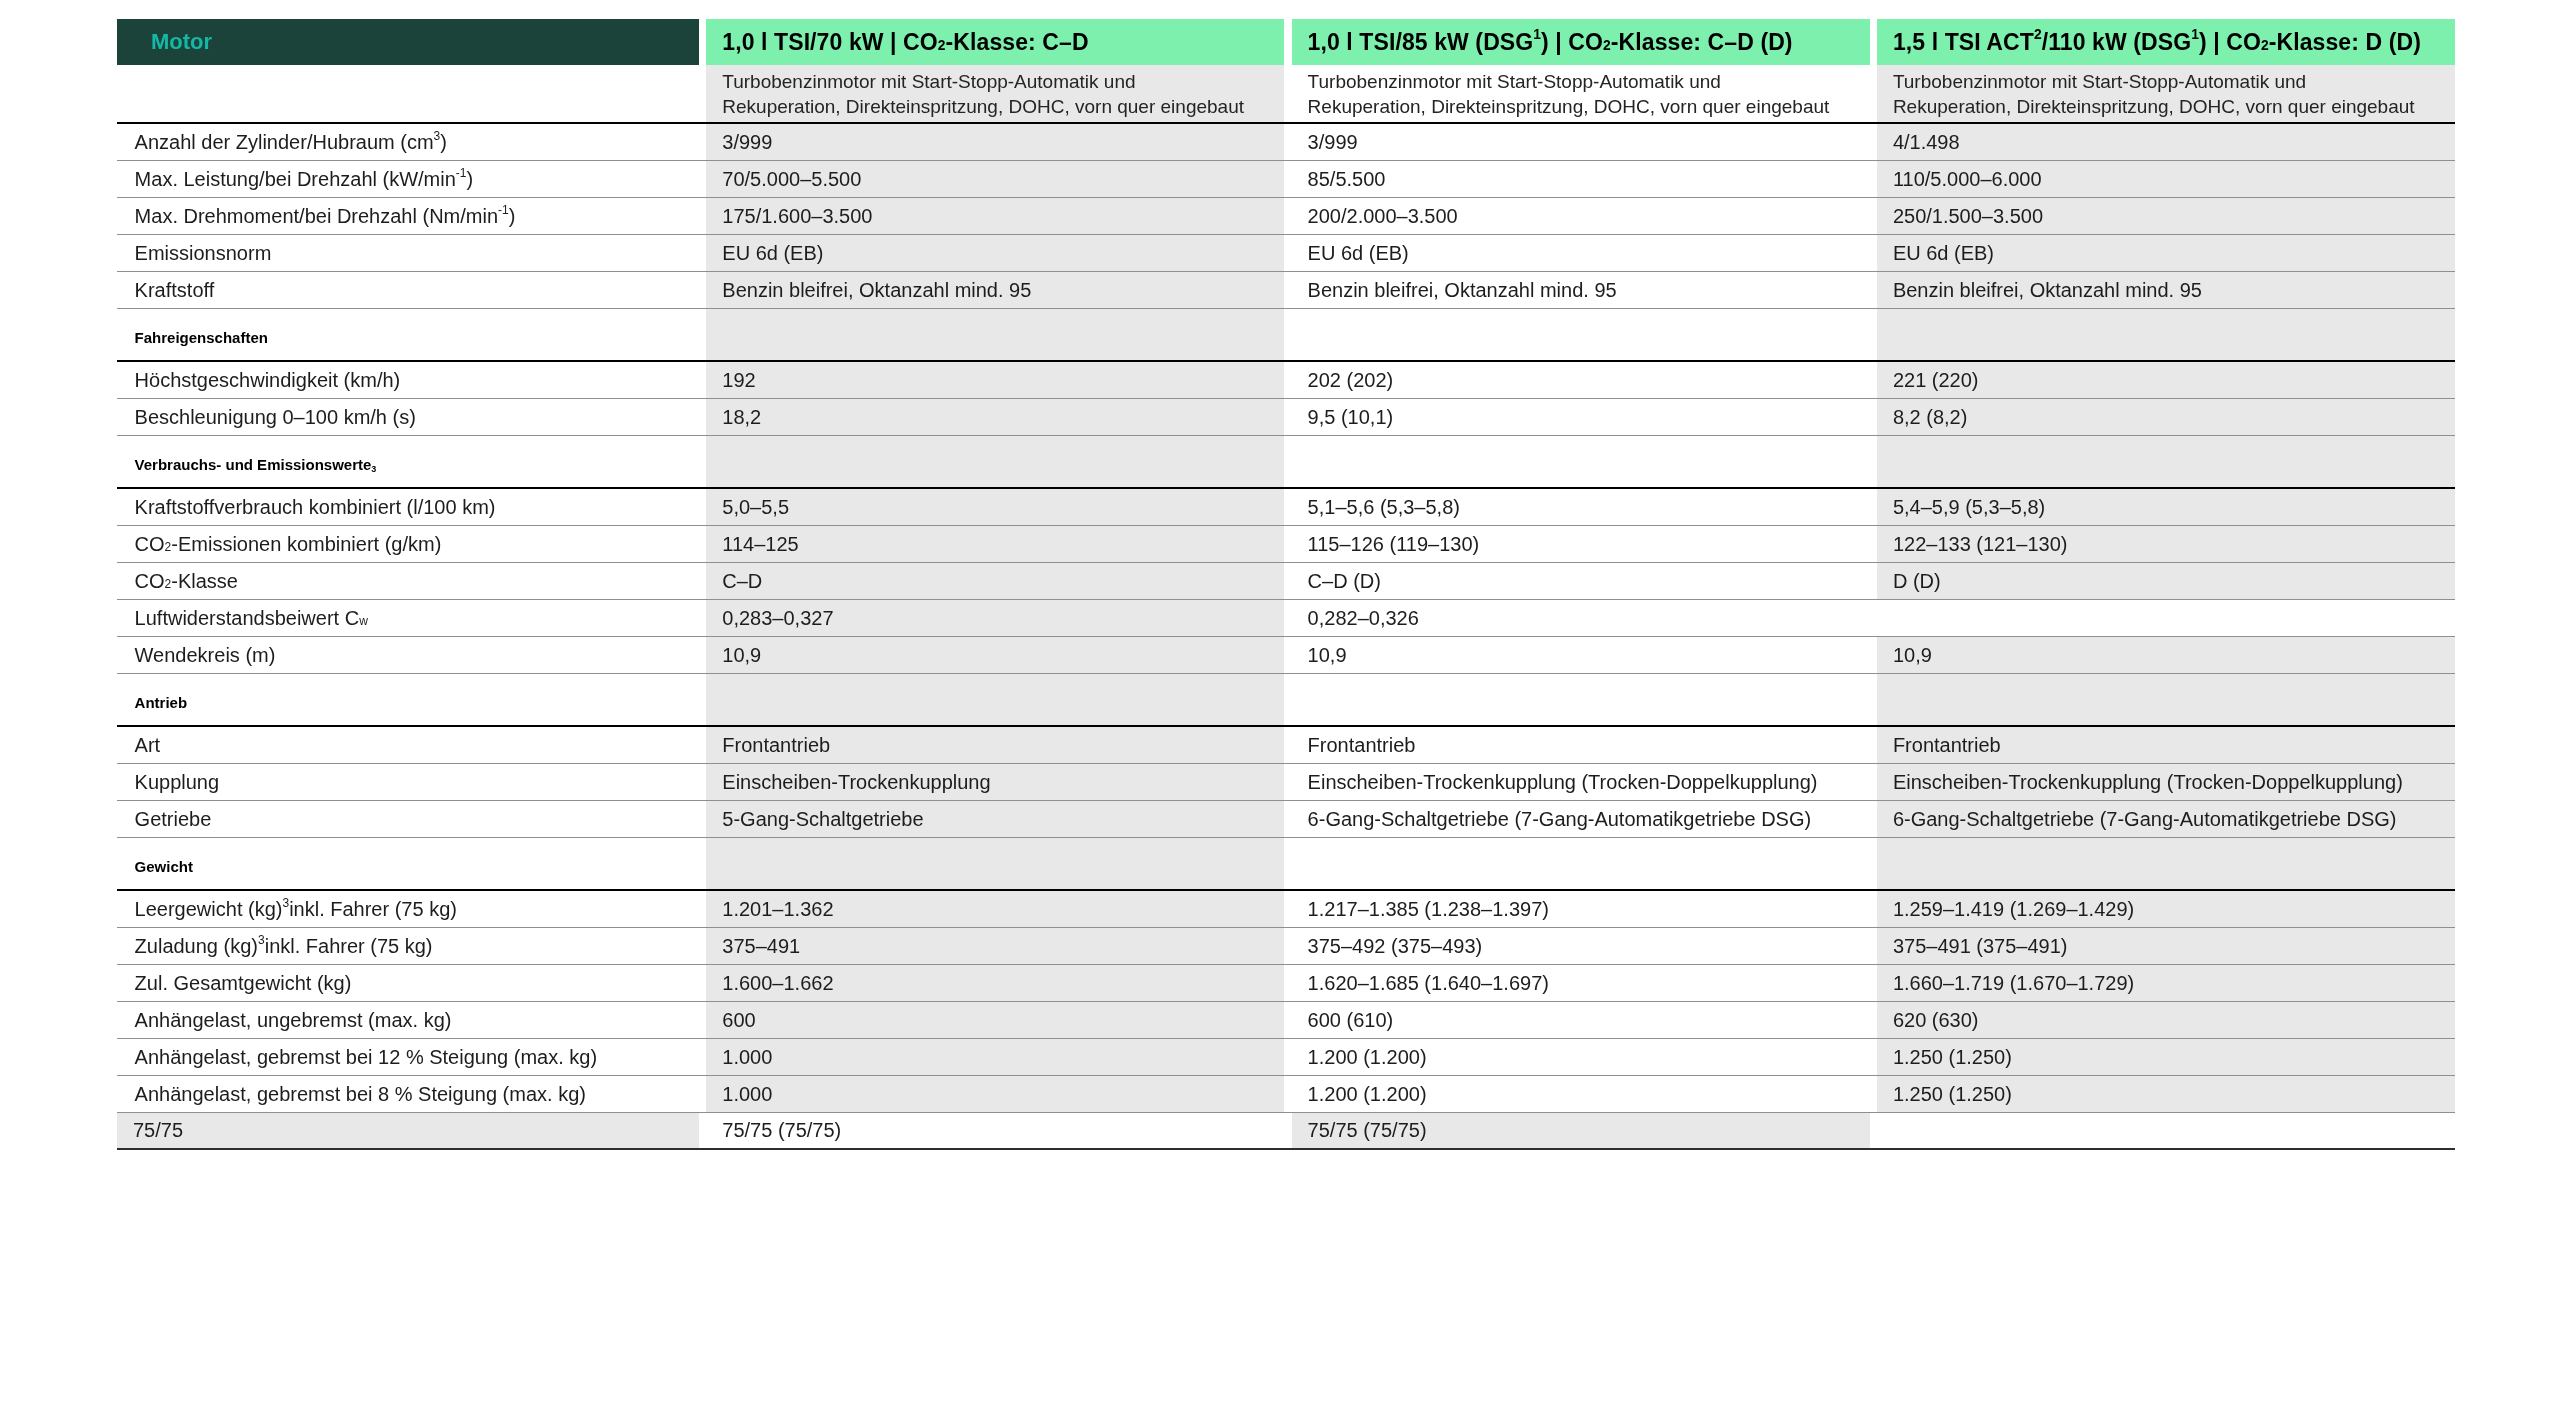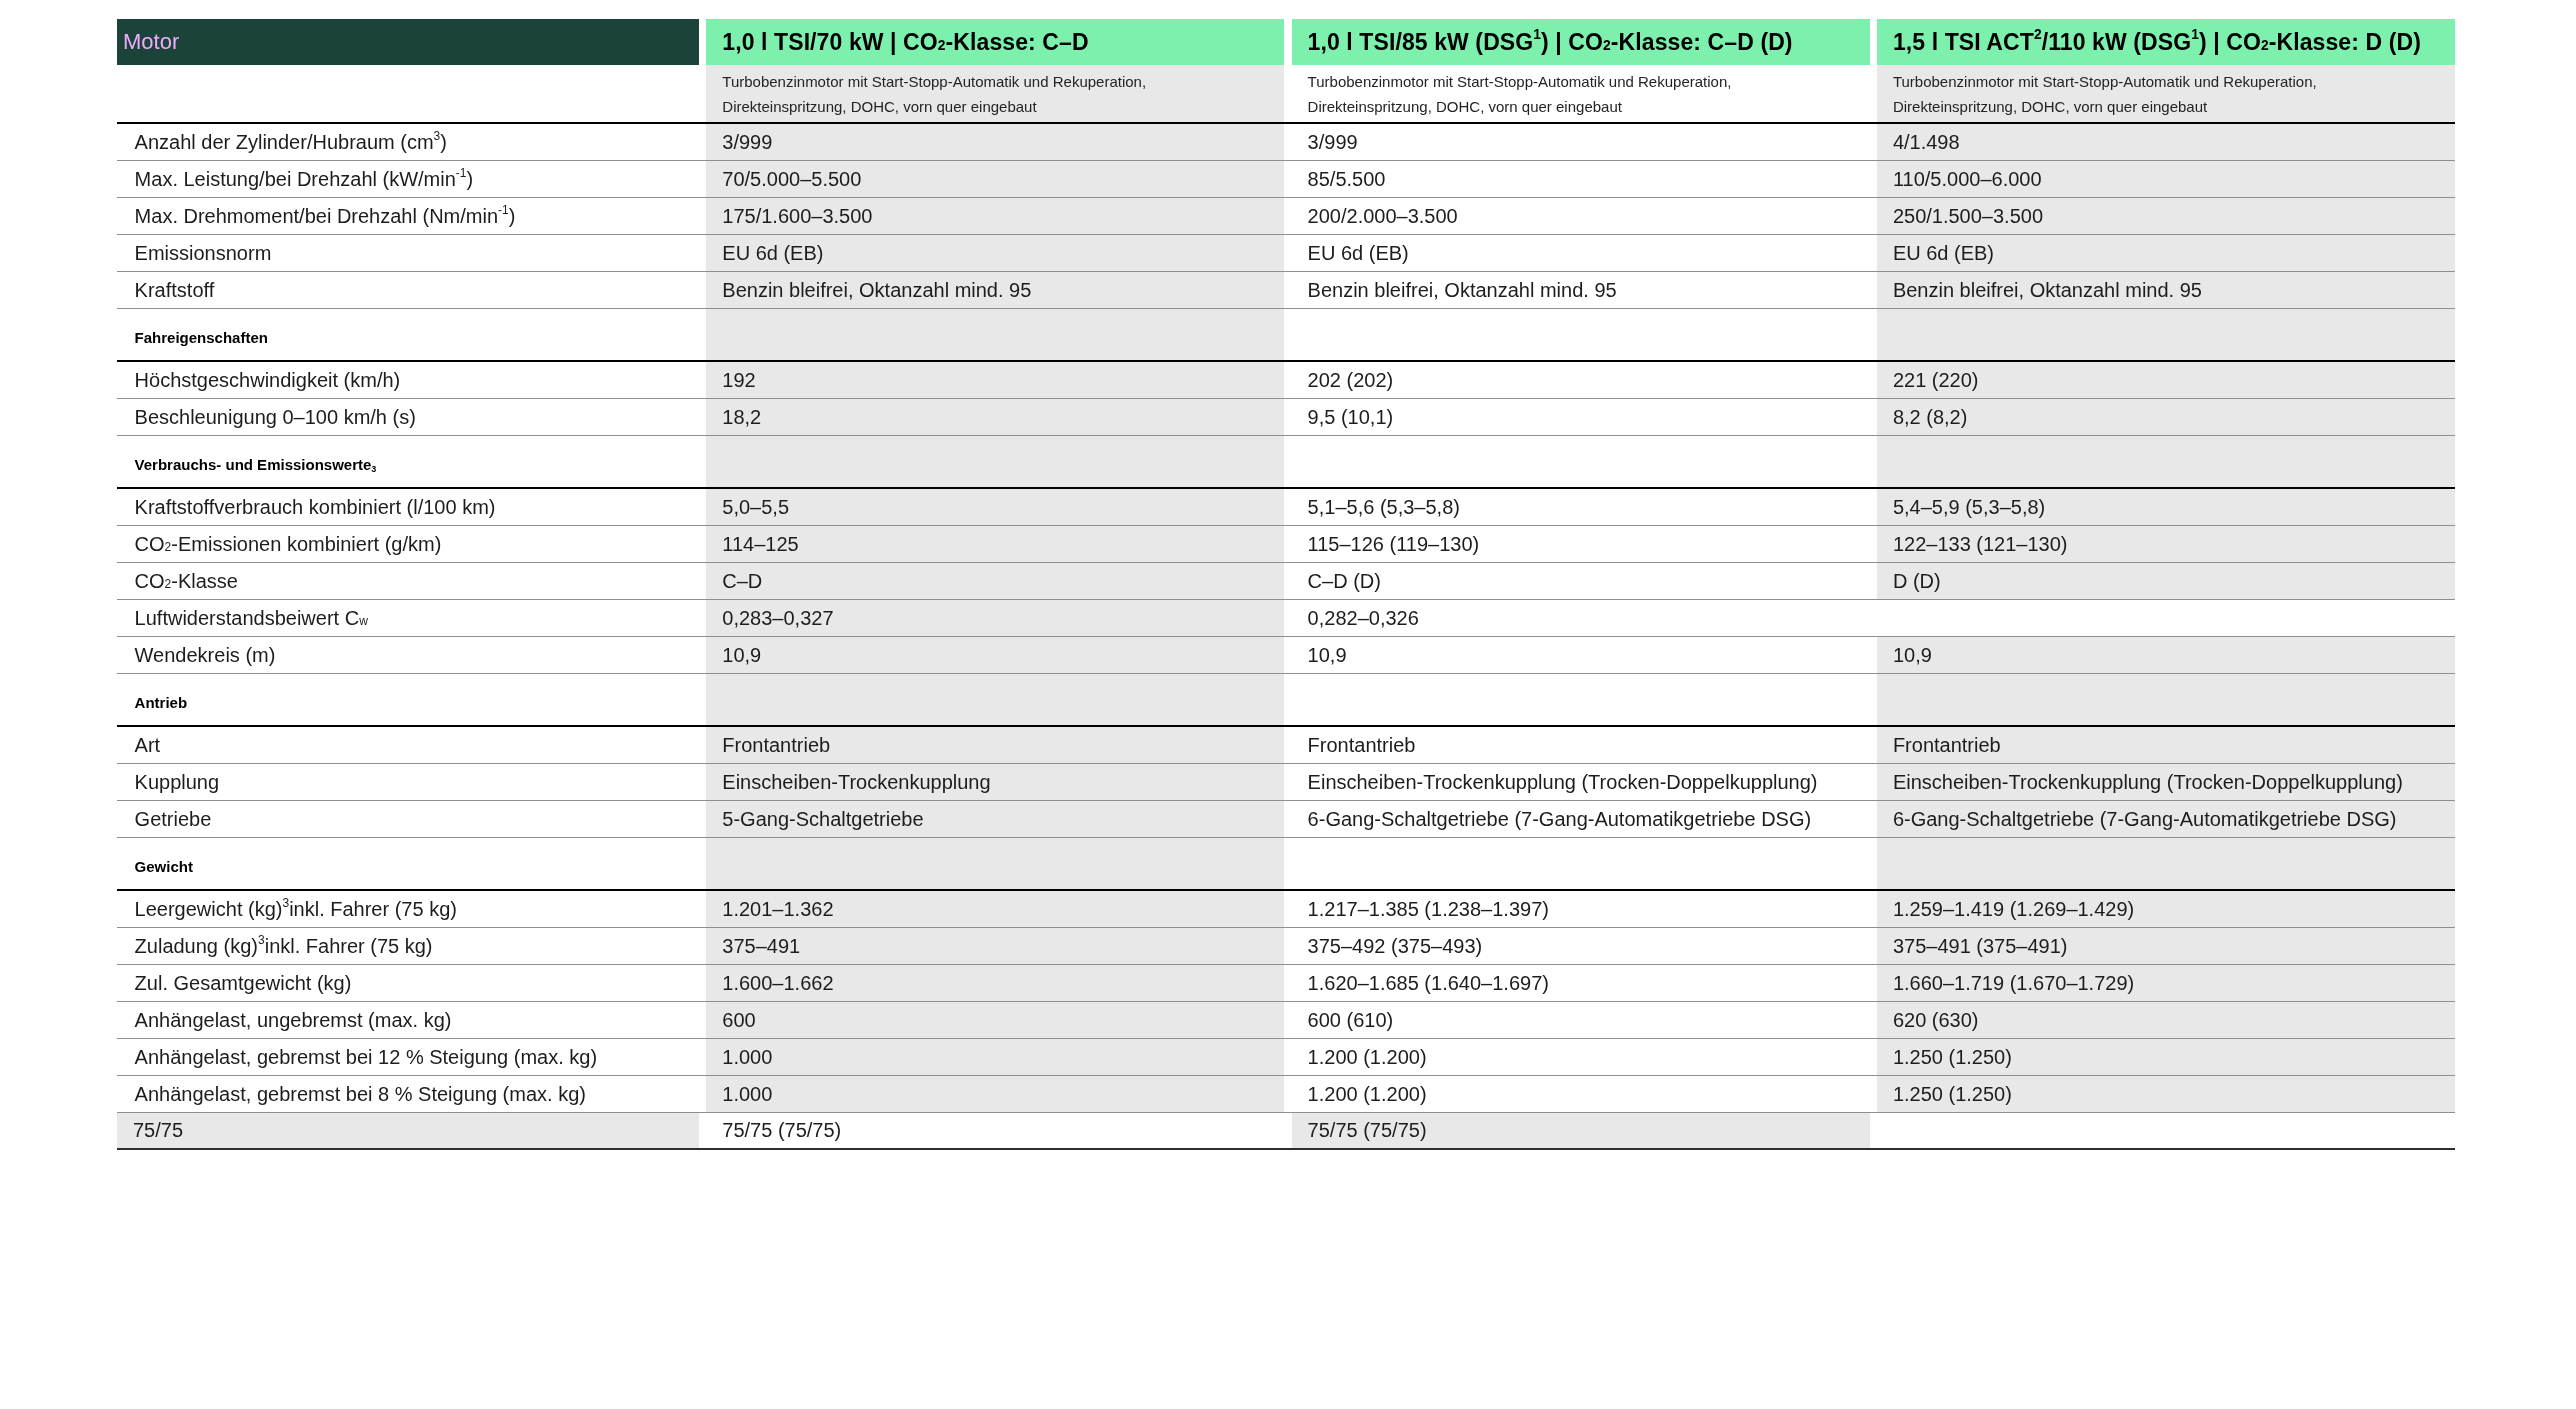--- a/index.html
+++ b/index.html
@@ -30,41 +30,41 @@
   }
   .cell {
     display: flex;
     align-items: center;
     min-width: 0;
   }
   
   .head-row { height: 46px; }
   .corner-cell {
     background: var(--dark_green, #1B4339);
-    color: #f0abfc;
-    font-weight: normal;
+    color: #14b8a6;
+    font-weight: bold;
     font-size: 22px;
-    padding-left: 6px;
+    padding-left: 34px;
   }
   .head-cell {
     background: var(--header_green, #7CF0AC);
     color: #000000;
     font-weight: bold;
     font-size: 23px;
     padding-left: 16px;
     padding-right: 11px;
     letter-spacing: 0.1px;
   }
   
   .desc-row {
     height: 59px;
     border-bottom: 2.9px solid #000000;
   }
   .desc-cell {
-    font-size: 15px;
+    font-size: 19px;
     line-height: 25px;
     color: #242424;
     padding-left: 16px;
     padding-right: 34px;
   }
   
   .data-row {
     height: 37px;
     border-bottom: 1.5px solid #8f8f8f;
   }

